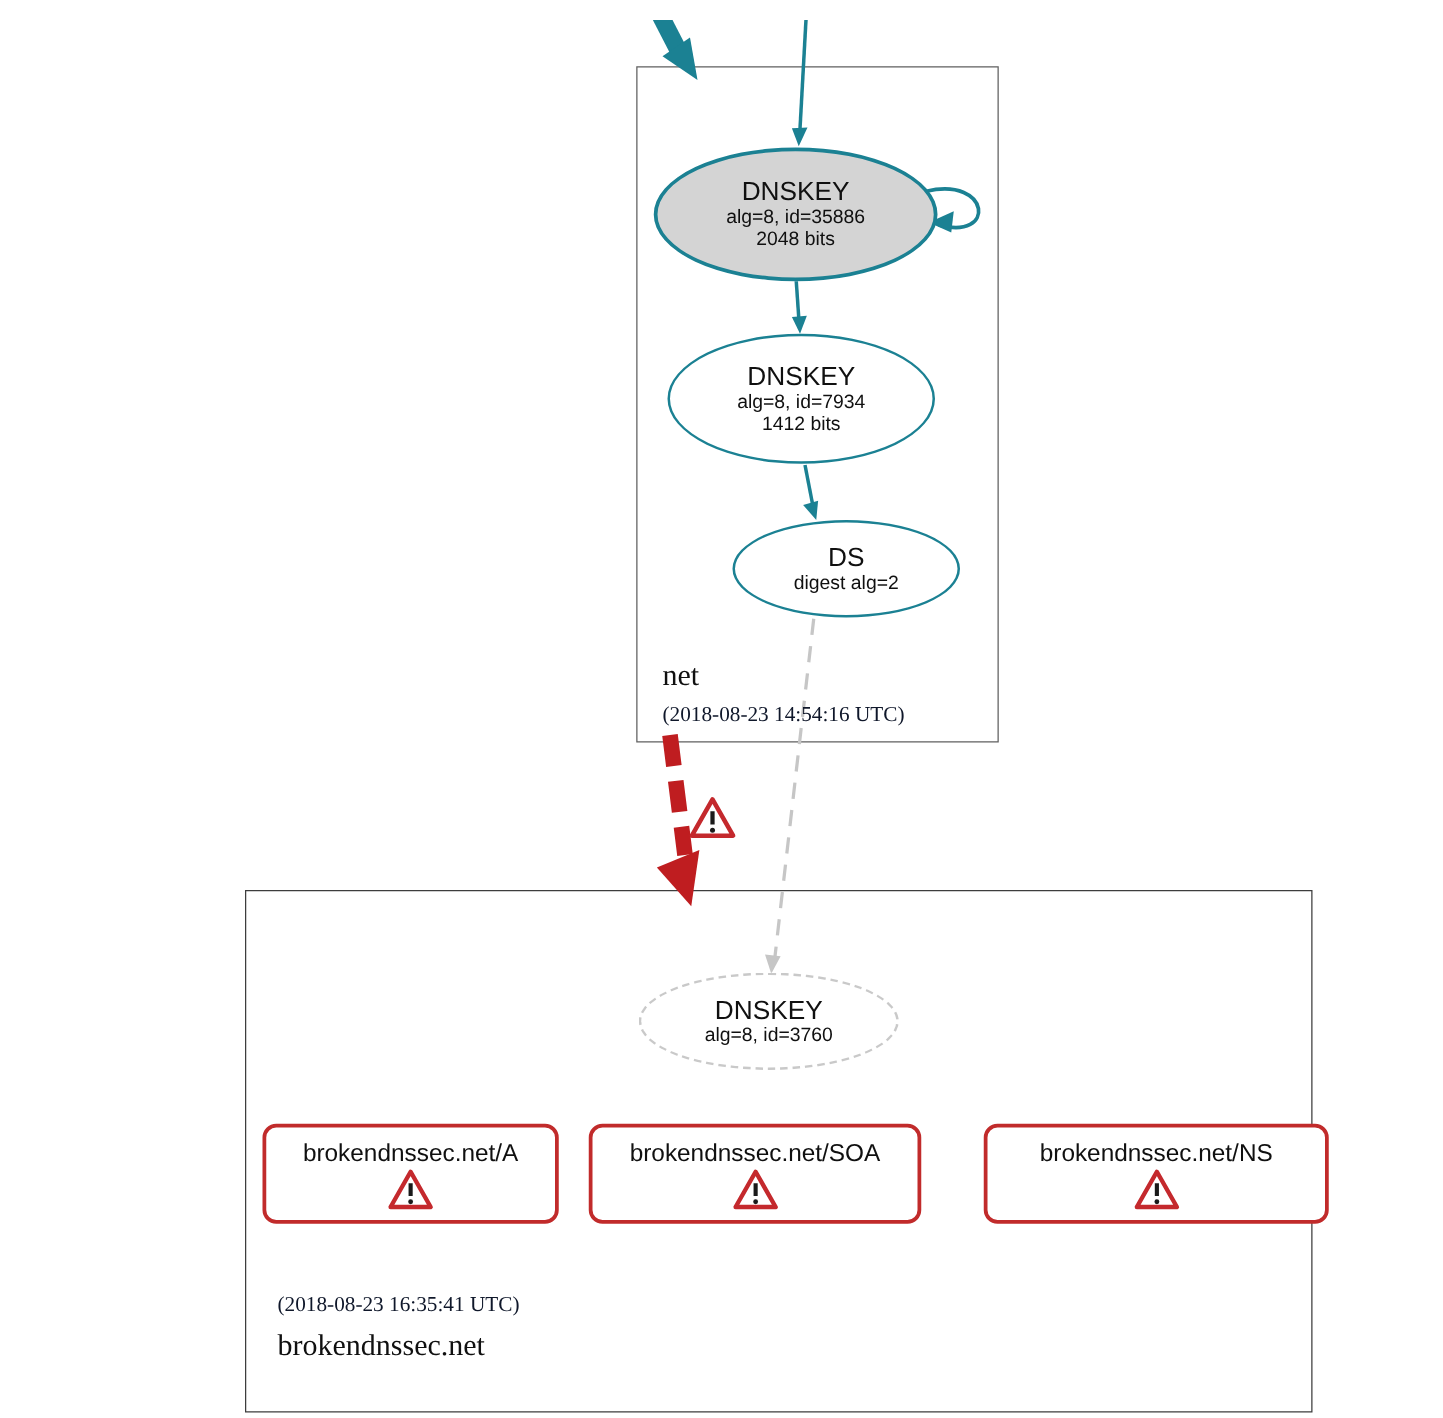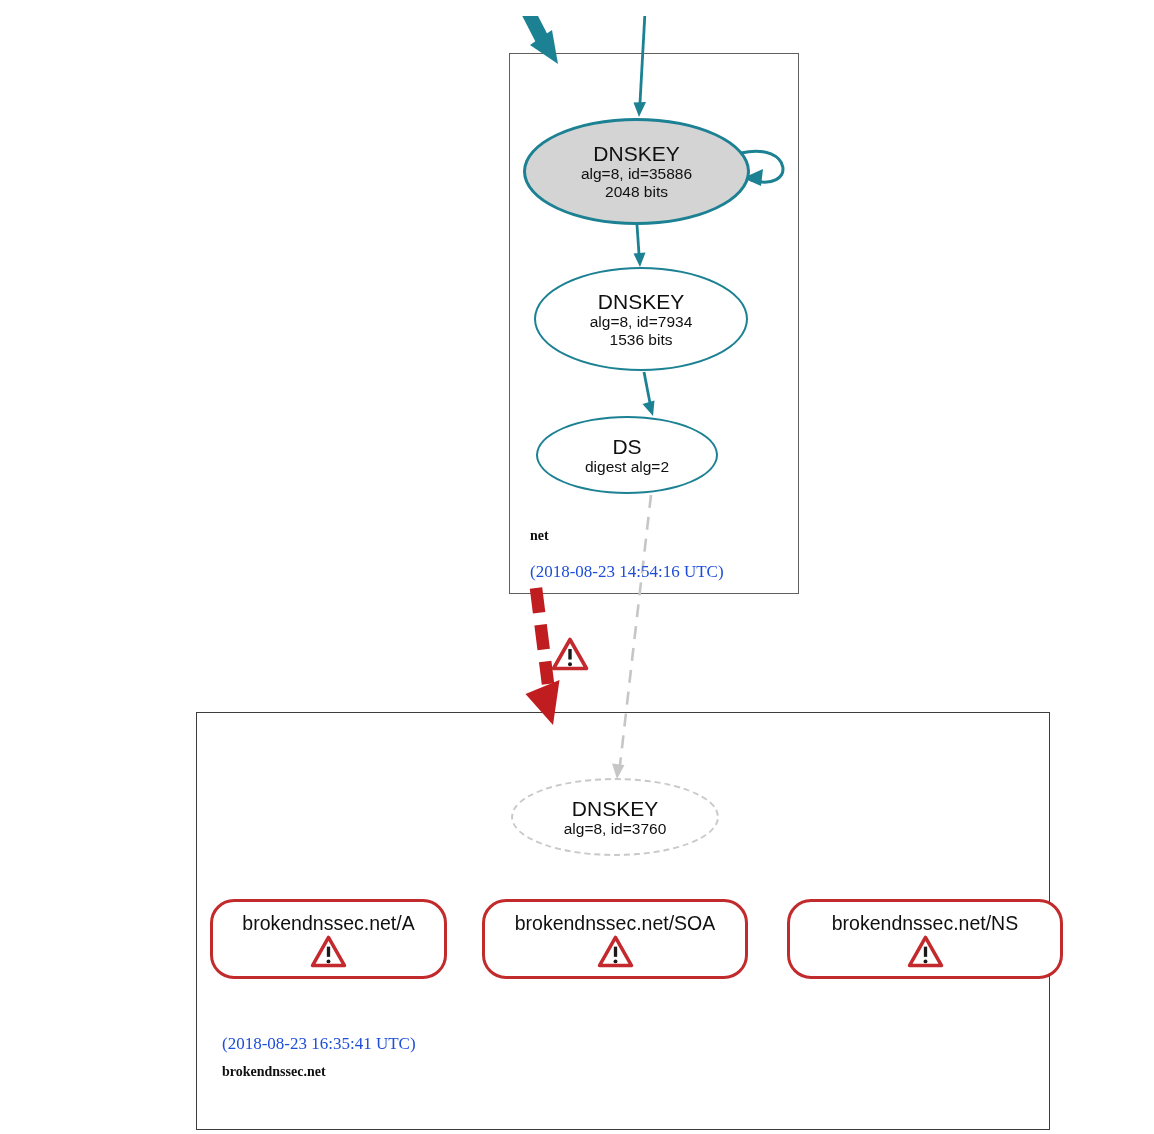--- a/index.html
+++ b/index.html
@@ -45,56 +45,55 @@
   #node-ksk{
     left:523px;top:102px;width:227px;height:107px;
     background:#d4d4d4;
     border:3.5px solid #1b8193;
   }
   #node-zsk{
     left:534px;top:251px;width:214px;height:104px;
     border:2.5px solid #1b8193;
   }
   #node-ds{
-    left:536px;top:400px;width:182px;height:78px;
+    left:586px;top:400px;width:182px;height:78px;
     border:2.5px solid #1b8193;
   }
   #node-dnskey-broken{
     left:511px;top:762px;width:208px;height:78px;
     border:2.5px dashed #c9c9c9;
   }
   .rrset{
     position:absolute;
     top:883px;height:80px;
     box-sizing:border-box;
     border:3.5px solid #c12b2b;
-    border-radius:24px;
+    border-radius:11px;
     background:#ffffff;
     display:flex;flex-direction:column;align-items:center;justify-content:flex-start;
     padding-top:9px;
   }
   .rrset .rrset-label{
     font-family:"Liberation Sans", sans-serif;
     font-size:19.5px;line-height:24px;color:#101010;
     white-space:nowrap;
   }
   #rrset-a{left:210px;width:237px;}
-  #rrset-soa{left:482px;width:266px;}
+  #rrset-soa{left:471px;width:266px;}
   #rrset-ns{left:787px;width:276px;}
   .zone-name{
     position:absolute;
     font-family:"Liberation Serif", serif;
-    font-size:14px;color:#101010;
+    font-size:24px;color:#101010;
     white-space:nowrap;
-    font-weight:bold;
   }
   .zone-ts{
     position:absolute;
     font-family:"Liberation Serif", serif;
-    font-size:17px;color:#1d4ed8;
+    font-size:17px;color:#0f172a;
     white-space:nowrap;
   }
   #net-name{left:530px;top:512px;}
   #net-ts{left:530px;top:546px;}
   #broken-name{left:222px;top:1048px;}
   #broken-ts{left:222px;top:1018px;}
   .warn{display:block;}
   #warn-mid{position:absolute;left:551px;top:621px;}
 </style>
 </head>
@@ -151,21 +150,21 @@
 
   <div id="node-ksk" class="node">
     <div class="node-title">DNSKEY</div>
     <div class="node-line">alg=8, id=35886</div>
     <div class="node-line">2048 bits</div>
   </div>
 
   <div id="node-zsk" class="node">
     <div class="node-title">DNSKEY</div>
     <div class="node-line">alg=8, id=7934</div>
-    <div class="node-line">1536 bits</div>
+    <div class="node-line">1412 bits</div>
   </div>
 
   <div id="node-ds" class="node">
     <div class="node-title">DS</div>
     <div class="node-line">digest alg=2</div>
   </div>
 
   <div class="zone-name" id="net-name">net</div>
   <div class="zone-ts" id="net-ts">(2018-08-23 14:54:16 UTC)</div>
 

